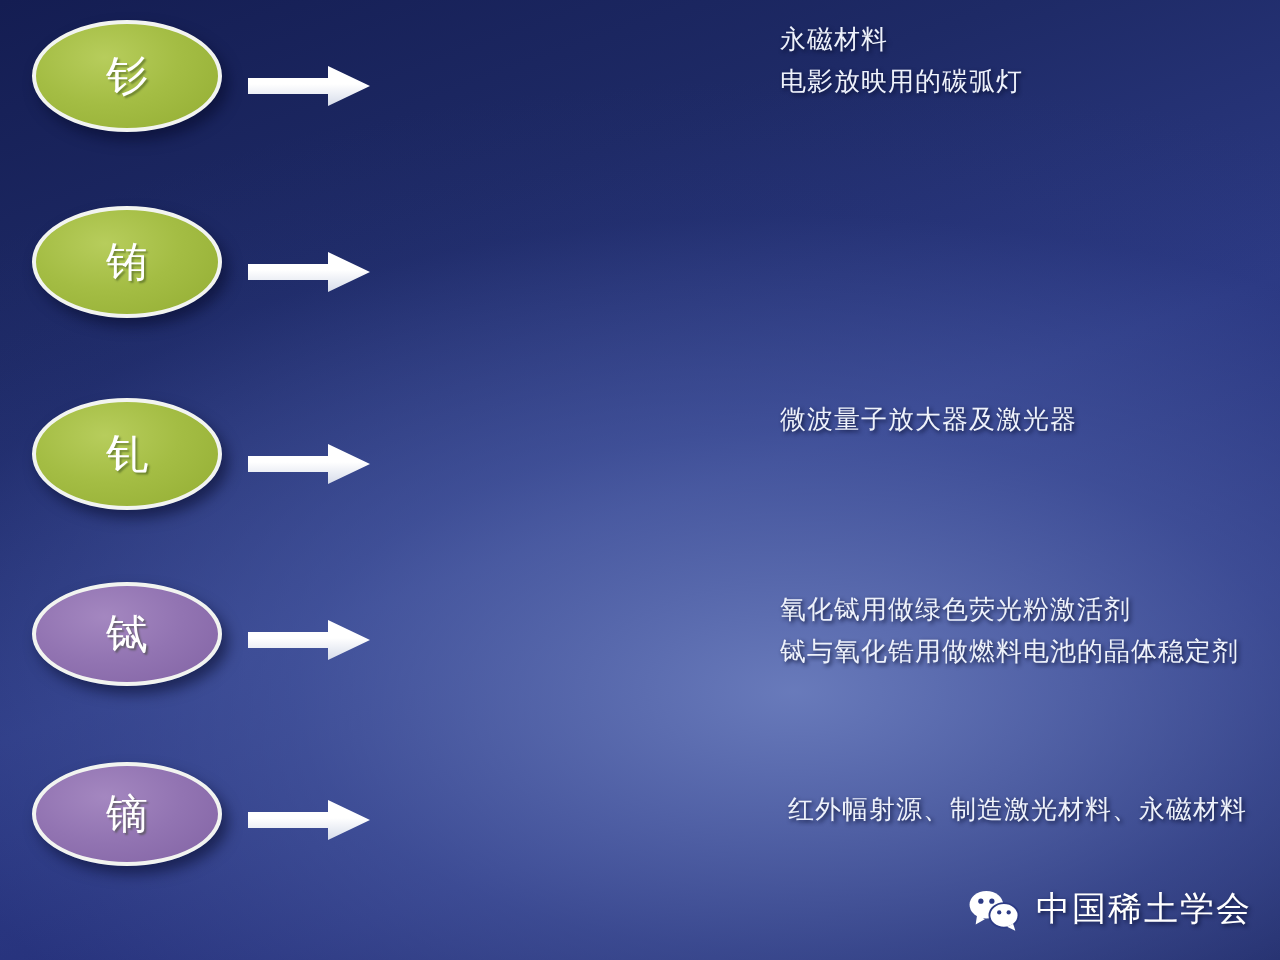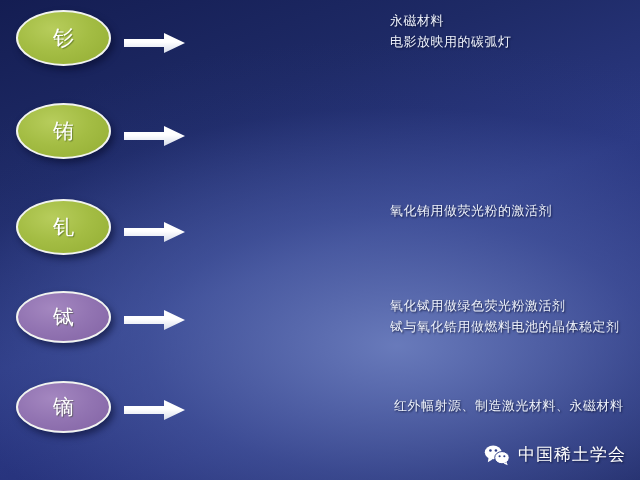--- a/index.html
+++ b/index.html
@@ -160,21 +160,21 @@
       <div class="chip green">
         <span class="chip-label">钆</span>
       </div>
     </div>
     <div class="arrow" style="position:absolute;left:124px;top:22px;">
       <svg viewBox="0 0 62 22" width="62" height="22" aria-hidden="true">
         <polygon points="0,7 40,7 40,1 61,11 40,21 40,15 0,15" fill="url(#ag1)"></polygon>
       </svg>
     </div>
     <div class="desc" style="margin-left:190px;padding-top:1px;">
-      <span class="desc-line">氧化铕用做荧光粉的激活剂</span>
+      <span class="desc-line">微波量子放大器及激光器</span>
     </div>
   </div>
 
   <div class="row" style="top:291px;">
     <div class="chip-cell">
       <div class="chip purple" style="height:52px;">
         <span class="chip-label">铽</span>
       </div>
     </div>
     <div class="arrow" style="position:absolute;left:124px;top:18px;">

